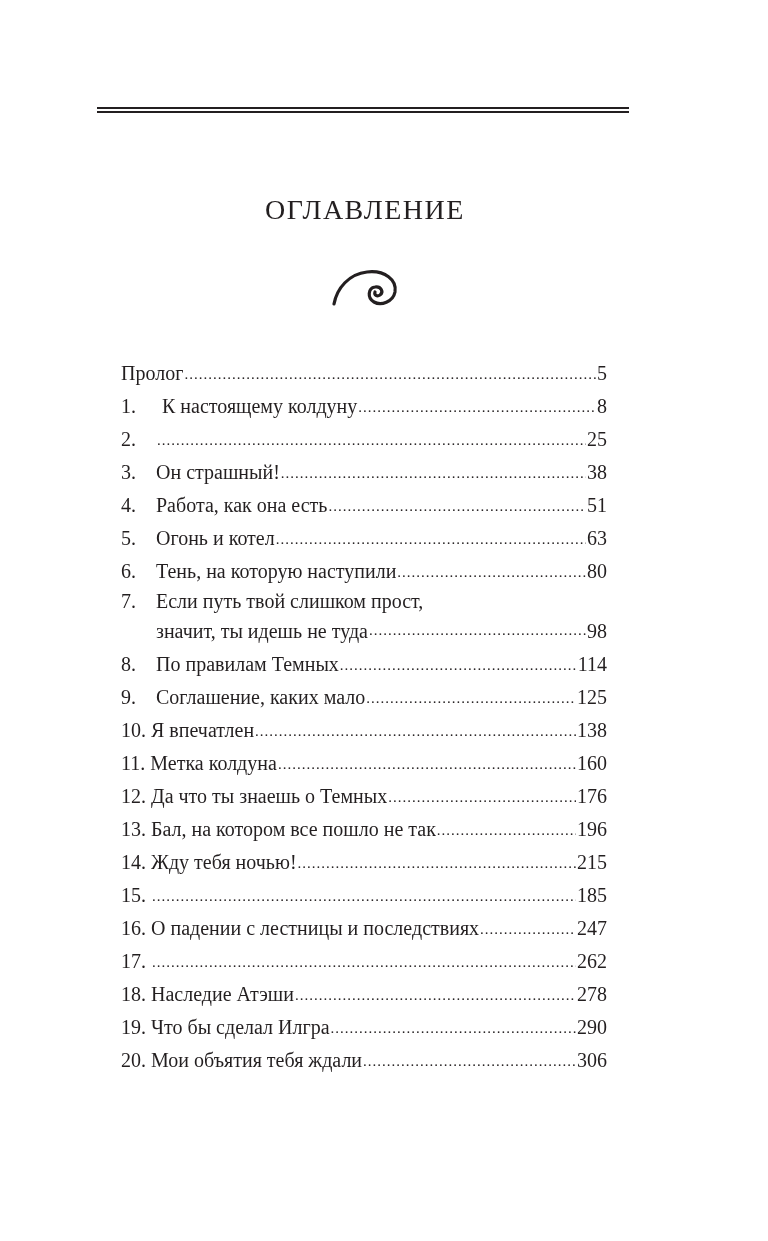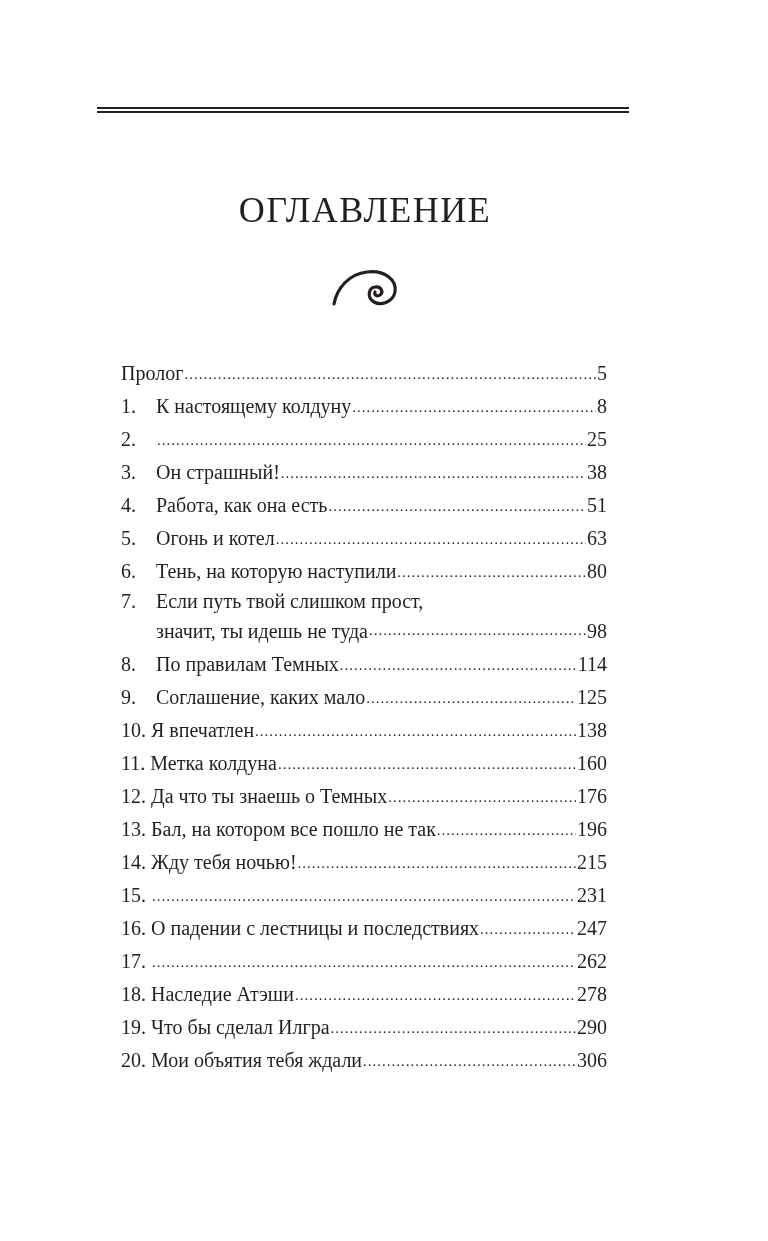--- a/index.html
+++ b/index.html
@@ -24,21 +24,21 @@
     }
     .rule.r1 { top: 107px; }
     .rule.r2 { top: 111px; }
 
     .title {
       position: absolute;
       top: 192px;
       left: 0;
       width: 730px;
       text-align: center;
-      font-size: 36px;
+      font-size: 28px;
       letter-spacing: 1.5px;
       font-weight: normal;
       margin: 0;
       line-height: 36px;
     }
     .ornament {
       position: absolute;
       left: 331px;
       top: 262px;
       width: 70px;
@@ -80,21 +80,21 @@
       line-height: 33px;
     }
     .num {
       display: inline-block;
       width: 35px;
       flex: 0 0 35px;
     }
     .num.narrow { width: auto; flex: 0 0 auto; margin-right: 5px; }
     .indent { display: inline-block; width: 35px; flex: 0 0 35px; }
     .ttl { flex: 0 0 auto; }
-    .ttl.extra-gap { }
+    .ttl.extra-gap { margin-left: 6px; }
     .leader {
       flex: 1 1 auto;
       overflow: hidden;
       margin: 0 1px;
       font-size: 15px;
       letter-spacing: 1px;
       position: relative;
       top: -1px;
     }
     .leader::before {
@@ -208,21 +208,21 @@
   </li>
   <li class="toc-row">
     <span class="num narrow">14.</span>
     <span class="ttl">Жду тебя ночью!</span>
     <span class="leader"></span>
     <span class="page">215</span>
   </li>
   <li class="toc-row">
     <span class="num narrow">15.</span>
     <span class="leader"></span>
-    <span class="page">231</span>
+    <span class="page">185</span>
   </li>
   <li class="toc-row">
     <span class="num narrow">16.</span>
     <span class="ttl">О падении с лестницы и последствиях</span>
     <span class="leader"></span>
     <span class="page">247</span>
   </li>
   <li class="toc-row">
     <span class="num narrow">17.</span>
     <span class="leader"></span>

